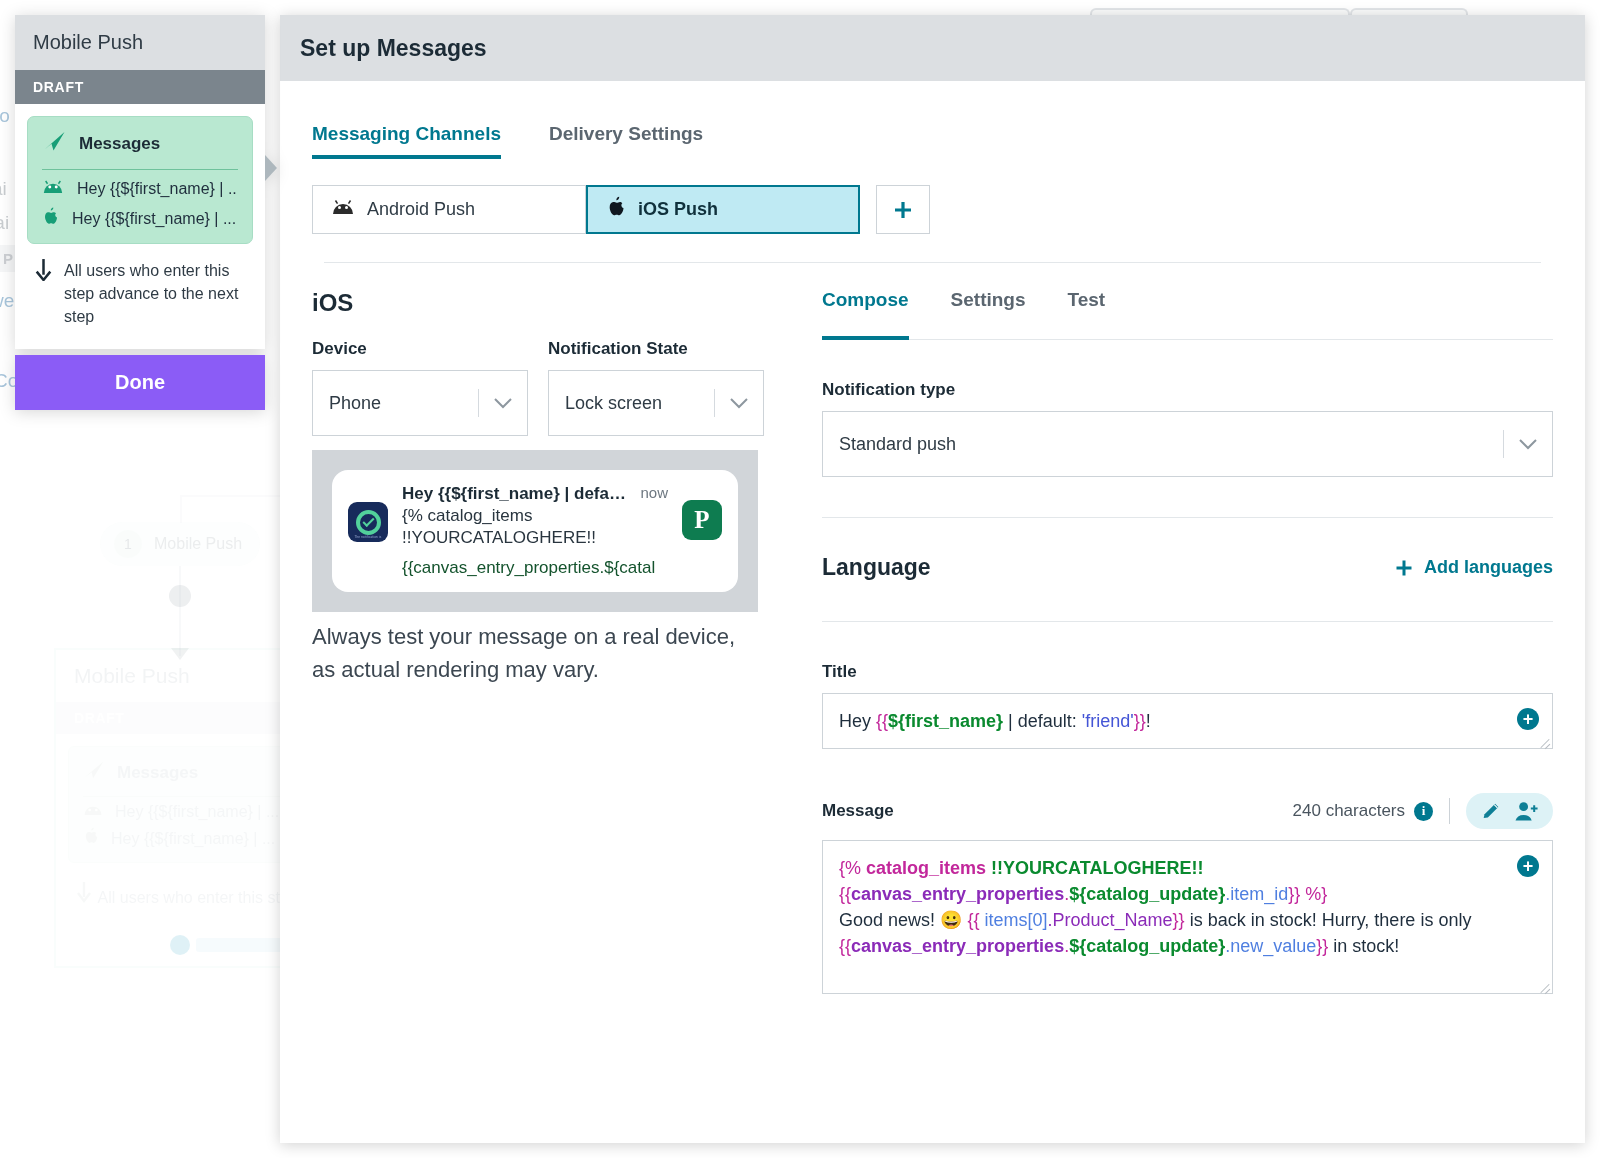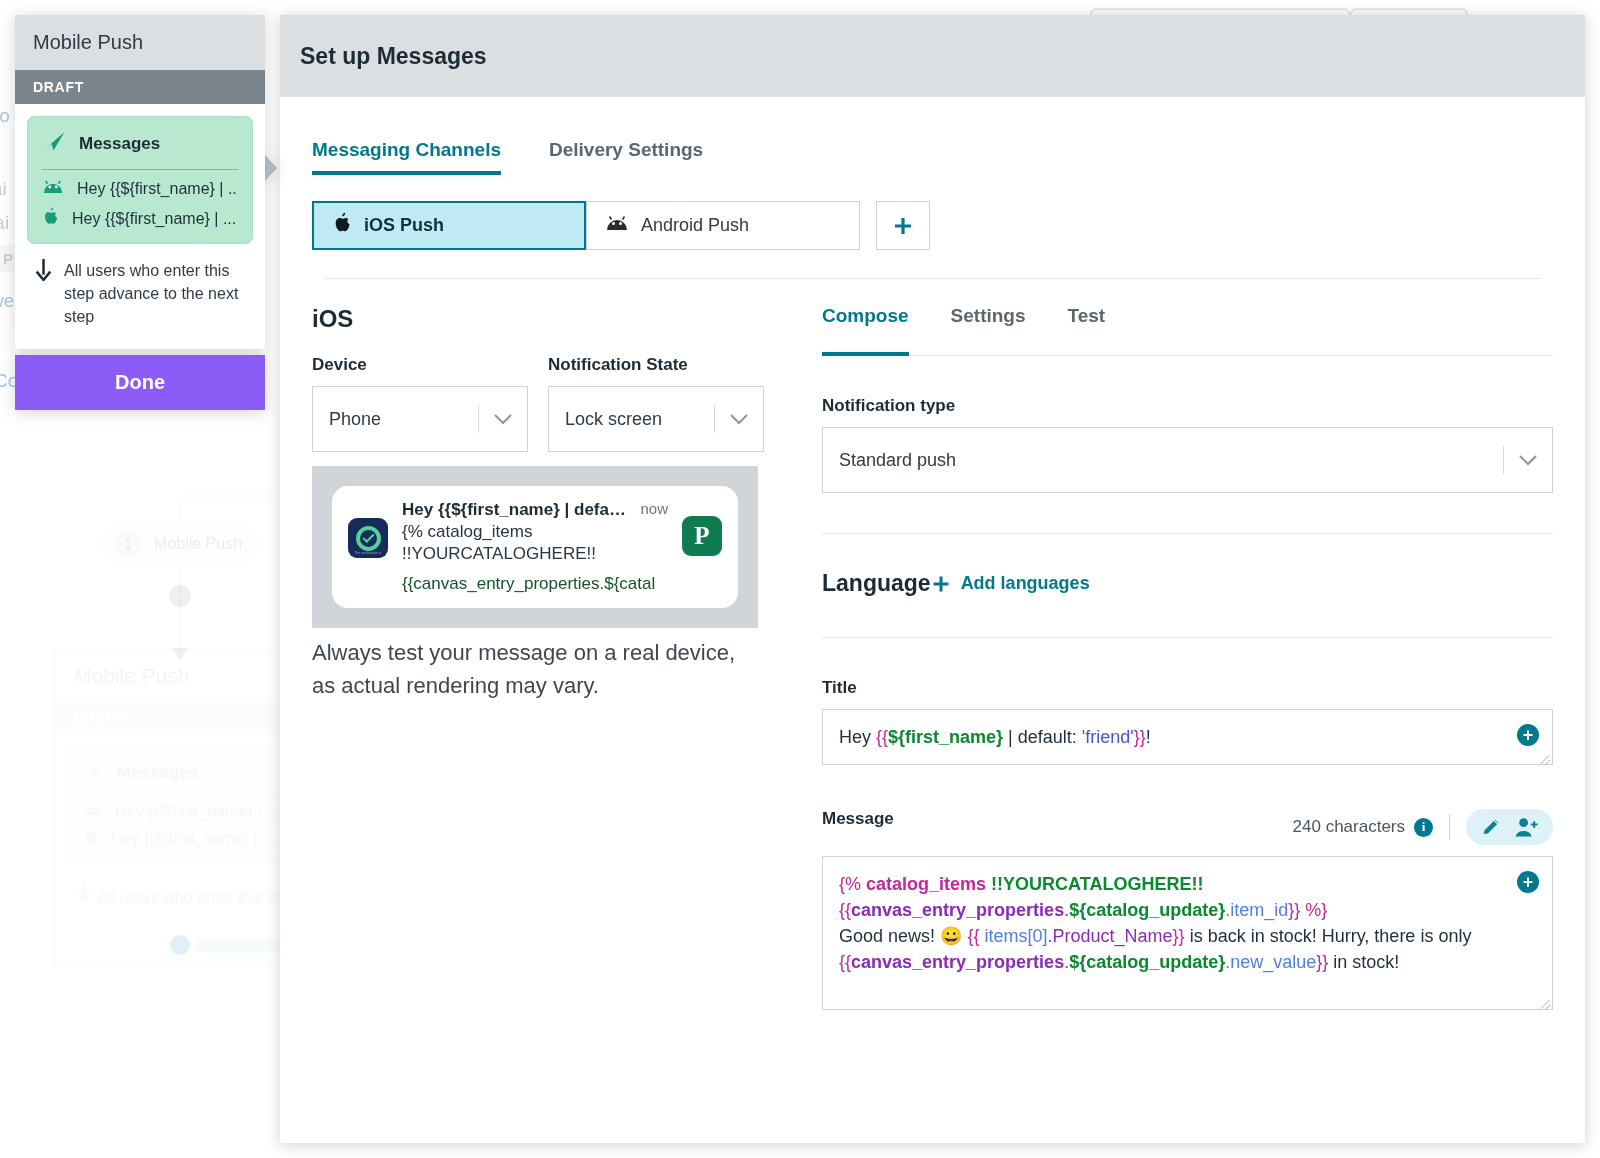--- a/index.html
+++ b/index.html
@@ -168,21 +168,21 @@
   #modal {
     position:absolute; left:280px; top:15px; width:1305px; height:1128px;
     background:#ffffff;
     box-shadow:0 2px 14px rgba(0,0,0,.18);
     z-index:30;
     display:flex; flex-direction:column;
     overflow:hidden;
   }
   .modal-header {
     background:#dcdfe2; padding:4px 20px;
-    height:82px; display:flex; align-items:center;
+    height:66px; display:flex; align-items:center;
     flex:0 0 auto;
   }
   .modal-title { font-size:23px; font-weight:bold; color:#1c2b36; }
 
   .modal-body { padding:0 32px; flex:1 1 auto; overflow:hidden; }
 
   
   .top-tabs {
     display:flex; gap:48px; padding-top:42px;
     border-bottom:0;
@@ -305,21 +305,21 @@
   }
 
   .sec-label {
     font-size:17px; font-weight:bold; color:#1c2b36; margin:40px 0 11px 0;
   }
   .sel-wide { width:100%; }
 
   .sec-div { height:1px; background:#e3e7ea; margin:40px 0 0 0; }
 
   .sec-head-row {
-    display:flex; align-items:center; justify-content:flex-start;
+    display:flex; align-items:center; justify-content:space-between;
     margin-top:36px;
   }
   .sec-h2 { font-size:23px; font-weight:bold; color:#1c2b36; }
   .link-btn {
     display:flex; align-items:center; gap:10px;
     font-size:18px; font-weight:bold; color:#00788f; cursor:pointer;
   }
 
   .input-wrap { position:relative; }
   .txt-input {
@@ -339,21 +339,21 @@
     cursor:nwse-resize;
   }
   .resize-grip:before, .resize-grip:after {
     content:""; position:absolute; background:#b6bcc2; height:1px;
     transform:rotate(-45deg); right:0;
   }
   .resize-grip:before { width:12px; bottom:3px; }
   .resize-grip:after  { width:7px;  bottom:0px; }
 
   .msg-head {
-    display:flex; align-items:flex-start; justify-content:space-between;
+    display:flex; align-items:center; justify-content:space-between;
     margin:44px 0 11px 0;
   }
   .msg-right { display:flex; align-items:center; gap:16px; }
   .char-count {
     display:flex; align-items:center; gap:9px;
     font-size:17px; color:#4a555f;
   }
   .info-i {
     width:19px;height:19px;border-radius:50%;background:#00788f;
     color:#ffffff;font-size:13px;font-weight:bold;
@@ -505,38 +505,38 @@
 
   <div class="modal-body">
 
     <div class="top-tabs">
       <div class="top-tab active">Messaging Channels</div>
       <div class="top-tab">Delivery Settings</div>
     </div>
 
     <div class="channel-row">
       <div class="chan-group">
-        <div class="chan active">
-          <span>
-            <svg width="20" height="23" viewBox="0 0 17 20">
-                <path d="M12 5.2c-1.2 0-2 .7-2.9.7-.9 0-1.8-.7-3-.6C4.4 5.4 3 7 3 9.8c0 3.2 2.3 7 3.9 7 .8 0 1.2-.6 2.2-.6 1 0 1.3.6 2.2.6 1.6 0 3.7-3.6 3.7-6.3-1.9-.7-2.4-3.1-1-4.2-.6-.8-1.4-1.1-2-1.1zM11.3.6C10 .7 8.6 2 8.8 3.6c1.3.1 2.7-1.3 2.5-3z" fill="#101820"></path>
-              </svg>
-          </span>
-          <span>iOS Push</span>
-        </div>
         <div class="chan">
           <span>
             <svg width="24" height="16" viewBox="0 0 24 16">
                 <path d="M2 15 a10 10 0 0 1 20 0 z" fill="#2b2b2b"></path>
                 <circle cx="8.5" cy="8.5" r="1.5" fill="#fff"></circle>
                 <circle cx="15.5" cy="8.5" r="1.5" fill="#fff"></circle>
                 <path d="M4.5 1.5 l2 3.2 M19.5 1.5 l-2 3.2" stroke="#2b2b2b" stroke-width="1.5"></path>
               </svg>
           </span>
           <span>Android Push</span>
+        </div>
+        <div class="chan active">
+          <span>
+            <svg width="20" height="23" viewBox="0 0 17 20">
+                <path d="M12 5.2c-1.2 0-2 .7-2.9.7-.9 0-1.8-.7-3-.6C4.4 5.4 3 7 3 9.8c0 3.2 2.3 7 3.9 7 .8 0 1.2-.6 2.2-.6 1 0 1.3.6 2.2.6 1.6 0 3.7-3.6 3.7-6.3-1.9-.7-2.4-3.1-1-4.2-.6-.8-1.4-1.1-2-1.1zM11.3.6C10 .7 8.6 2 8.8 3.6c1.3.1 2.7-1.3 2.5-3z" fill="#101820"></path>
+              </svg>
+          </span>
+          <span>iOS Push</span>
         </div>
       </div>
       <div class="chan-add">
         <svg width="24" height="24" viewBox="0 0 24 24">
             <path d="M12 4 v16 M4 12 h16" stroke="#00788f" stroke-width="3.2" fill="none"></path>
           </svg>
       </div>
     </div>
 
     <div class="hr"></div>

